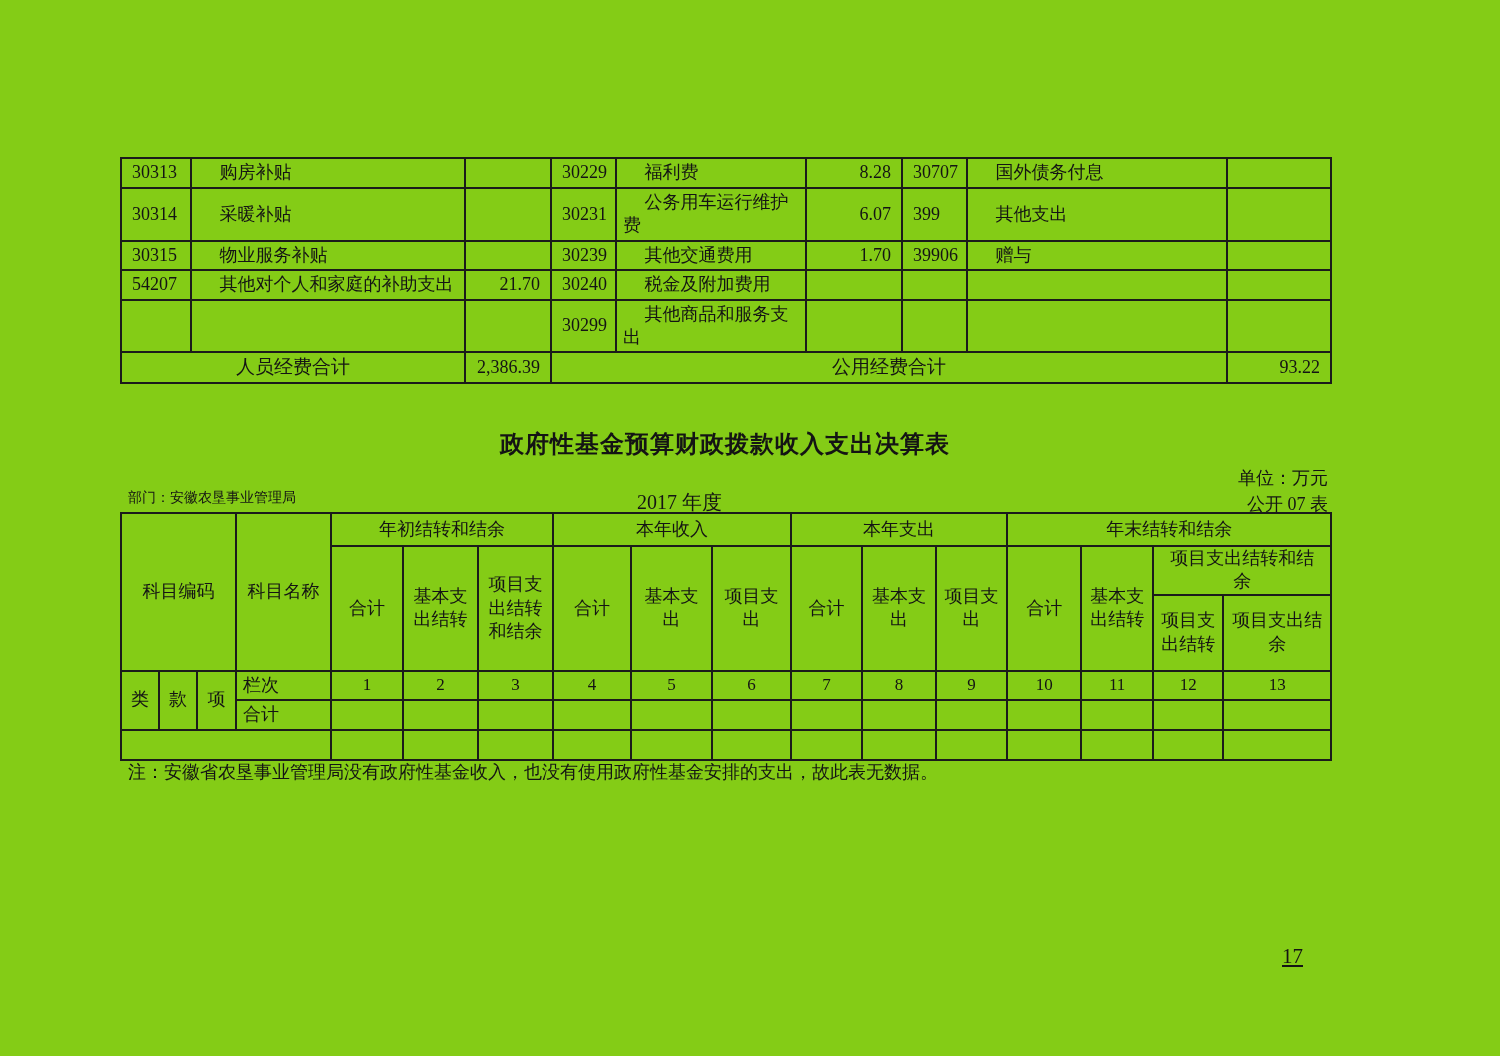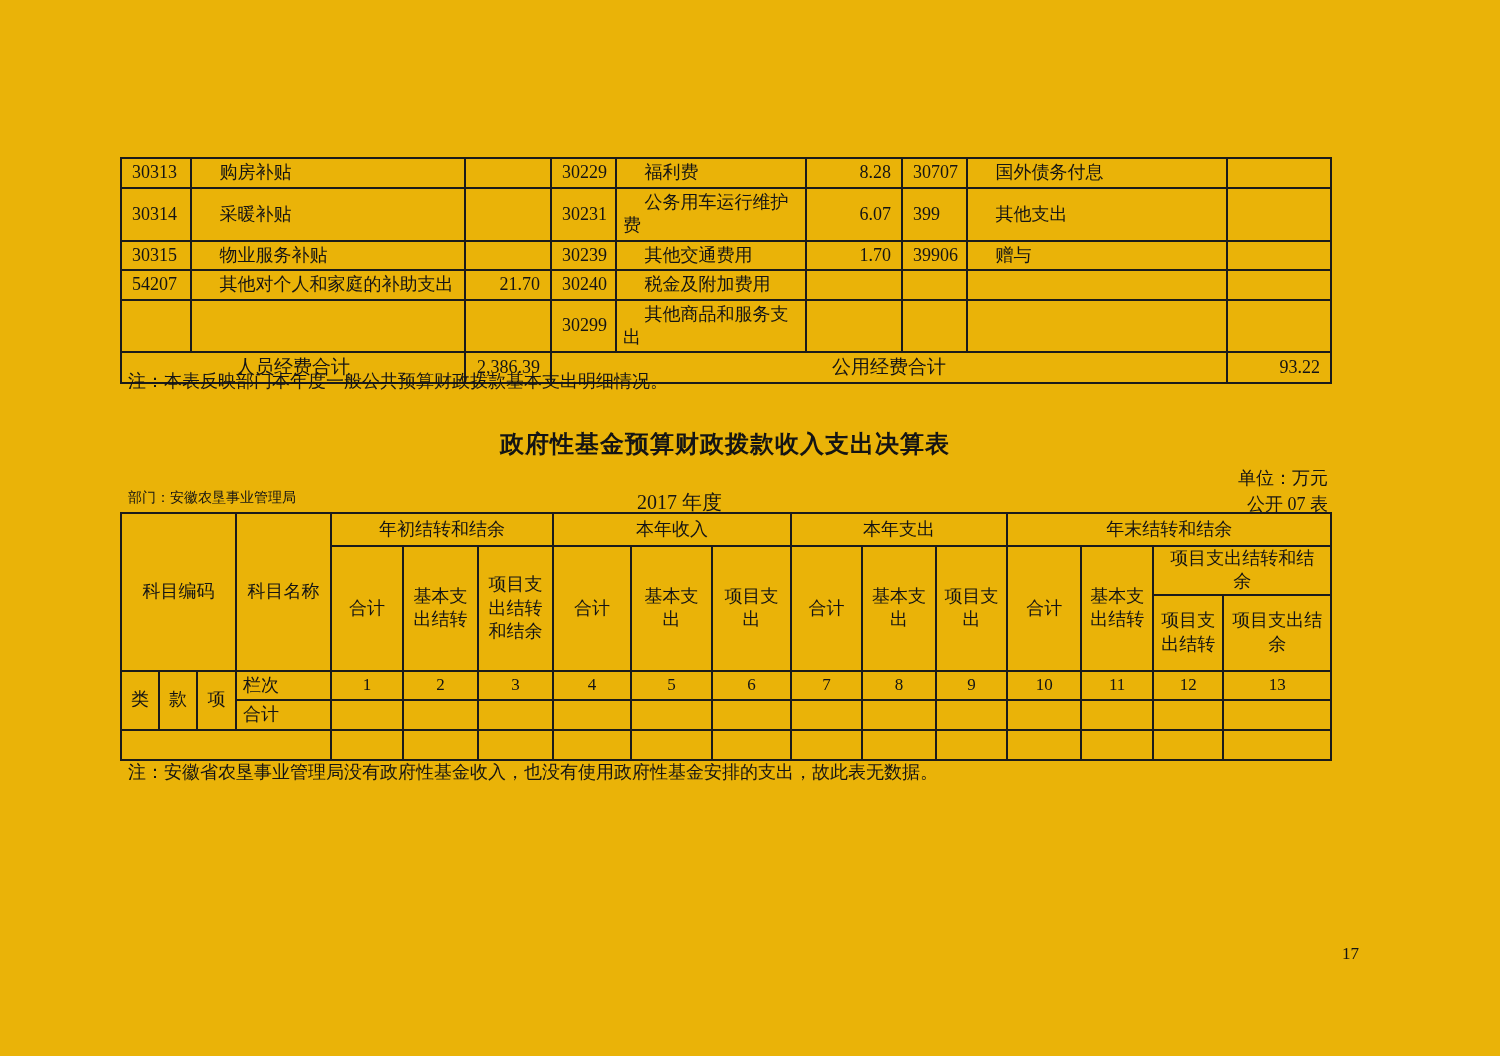--- a/index.html
+++ b/index.html
@@ -1,21 +1,21 @@
 <!DOCTYPE html>
 <html><head>
 <meta charset="utf-8">
 <style>
   * { margin: 0; padding: 0; box-sizing: border-box; }
   html, body { background: #e8e8e8; }
   .page {
     position: relative;
     width: 1500px;
     height: 1056px;
-    background: #eab308;
+    background: #84cc16;
     font-family: "Liberation Serif", "DejaVu Sans", serif;
     color: #141414;
     overflow: hidden;
   }
   table {
     border-collapse: collapse;
     table-layout: fixed;
     position: absolute;
   }
   td {
@@ -44,21 +44,21 @@
   .year   { position: absolute; left: 637px; top: 489px; font-size: 20px; }
   .opencode { position: absolute; right: 172px; top: 492px; font-size: 18px; }
   
   .t2 { left: 120px; top: 512px; width: 1210px; }
   .t2 td { text-align: center; }
   .t2 .left { text-align: left; }
   .t2 .num { font-family: "Liberation Serif", serif; font-size: 17px; }
   .t2 .pad12 { padding: 0 12px; }
   .t2 .pad16 { padding: 0 0; }
   .note2 { position: absolute; left: 128px; top: 760px; font-size: 18px; }
-  .pagenum { position: absolute; left: 1342px; top: 944px; font-size: 17px; font-family: "Liberation Serif", serif; }
+  .pagenum { position: absolute; left: 1282px; top: 944px; font-size: 21px; font-family: "Liberation Serif", serif; text-decoration: underline; }
 </style>
 </head>
 <body>
 
 <div class="page">
 
   <table class="t1">
     <colgroup>
       <col style="width:70px">
         <col style="width:274px">
@@ -128,21 +128,20 @@
     </tr>
     <tr style="height:28px">
       <td class="sumlab" colspan="2">人员经费合计</td>
       <td class="val">2,386.39</td>
       <td class="sumlab" colspan="5">公用经费合计</td>
       <td class="val">93.22</td>
     </tr>
   </tbody>
     </table>
 
-  <div class="note1">注：本表反映部门本年度一般公共预算财政拨款基本支出明细情况。</div>
 
   <div class="title2">政府性基金预算财政拨款收入支出决算表</div>
   <div class="unit">单位：万元</div>
   <div class="dept">部门：安徽农垦事业管理局</div>
   <div class="year">2017 年度</div>
   <div class="opencode">公开 07 表</div>
 
   <table class="t2">
     <colgroup>
       <col style="width:38px">

